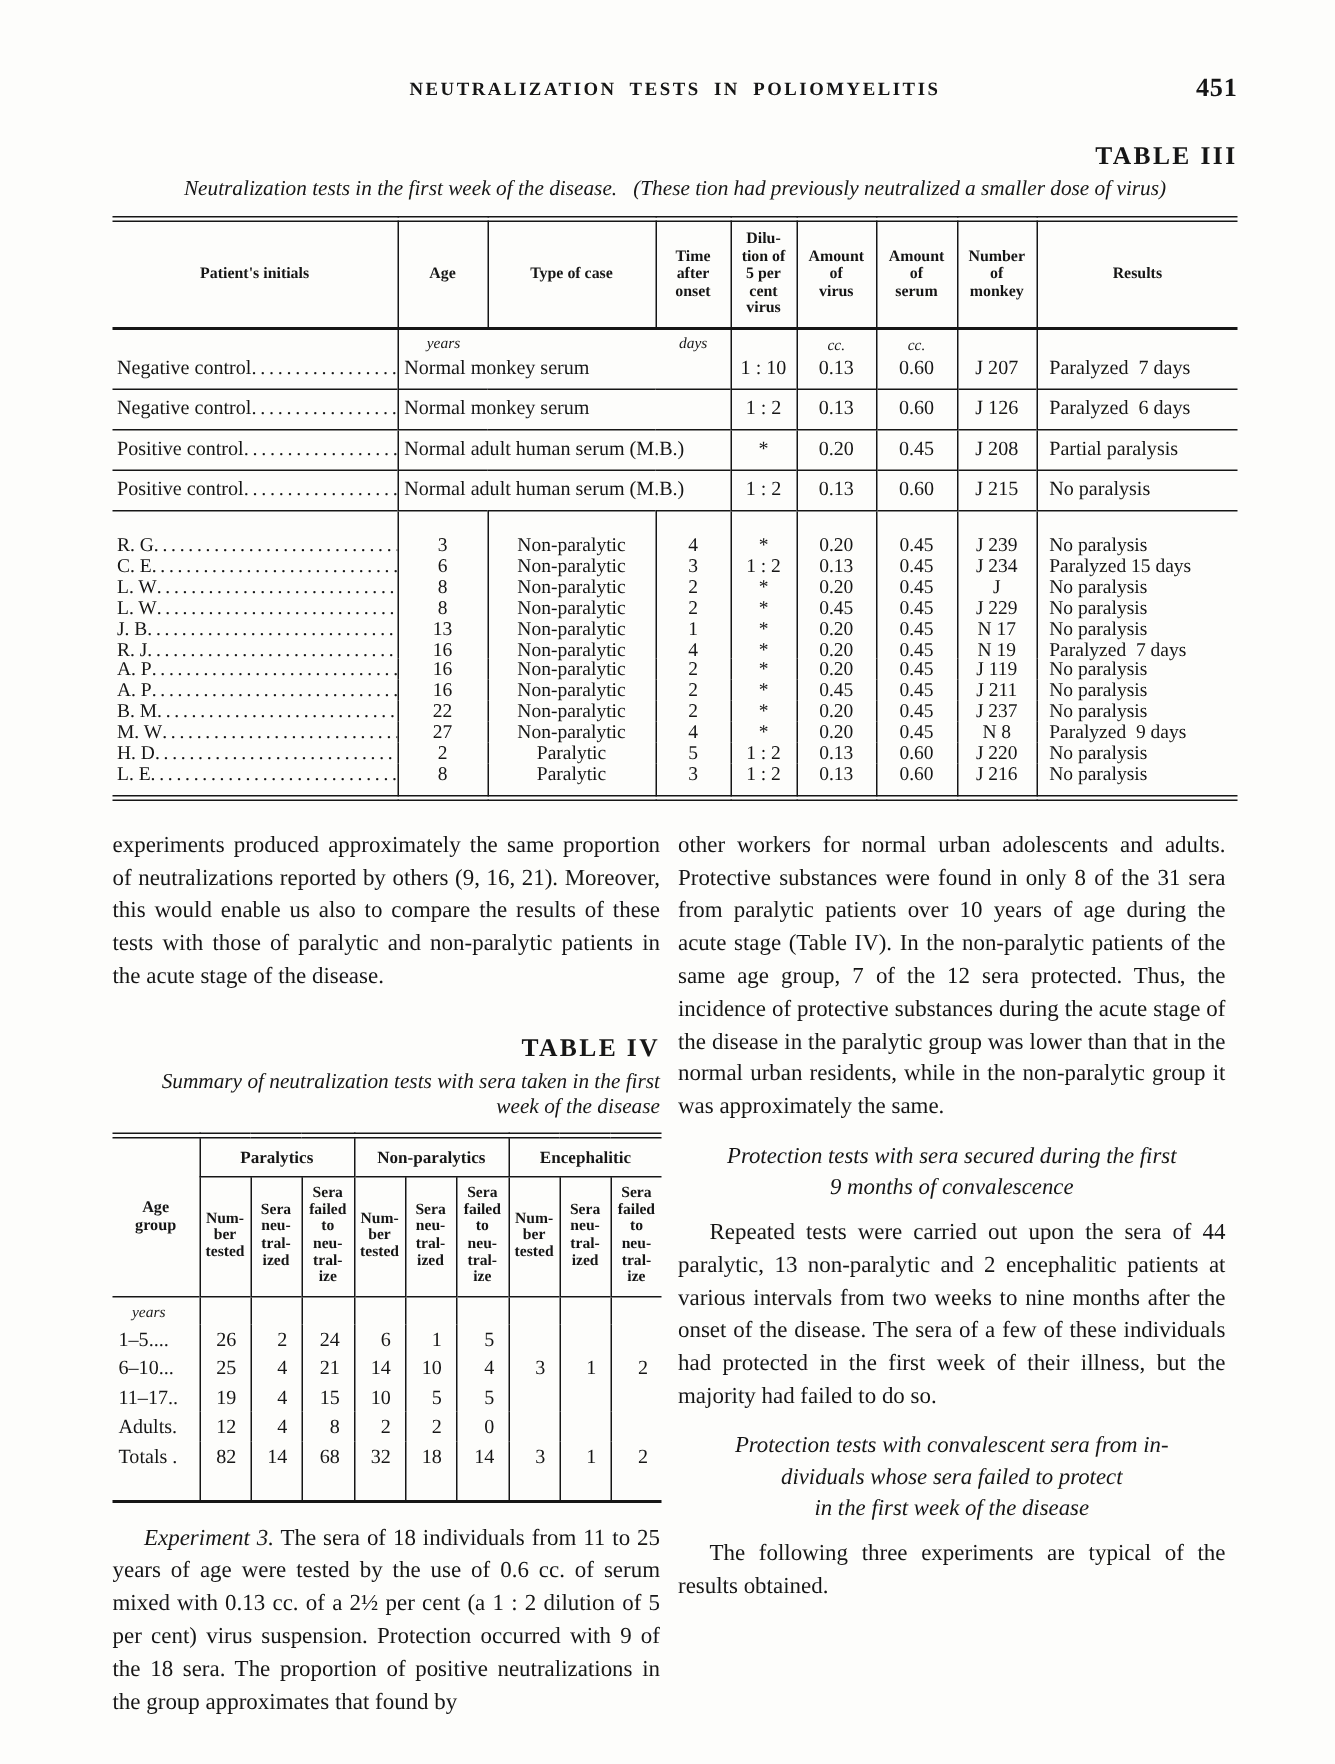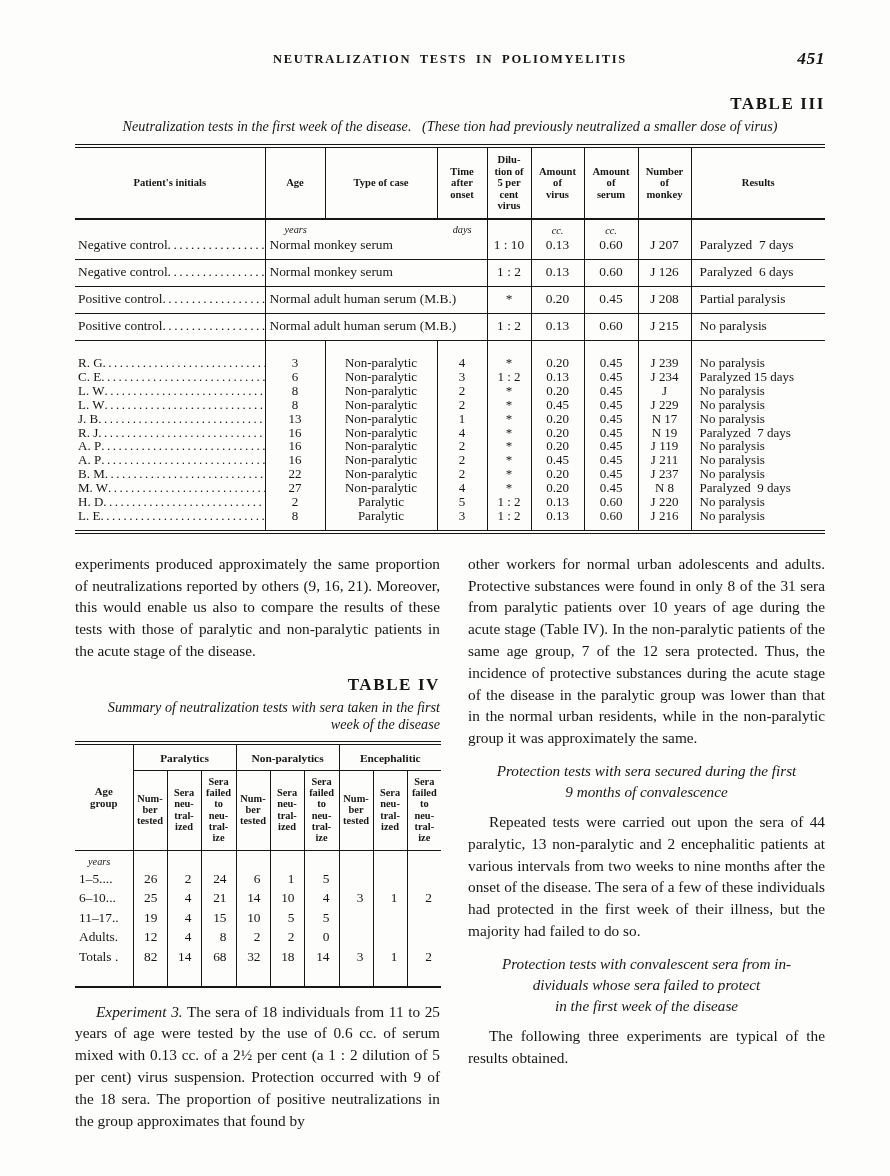--- a/index.html
+++ b/index.html
@@ -8,21 +8,21 @@
     background:#fdfdfb; color:#161616;
     font-family:"Liberation Serif","DejaVu Serif",serif;
     -webkit-font-smoothing:antialiased;
   }
   .sheet { box-sizing:border-box; width:890px; height:1176px; padding:52px 45px 0 75px; }
   .content { width:750px; position:relative; }
 
   
   .runhead-row { position:relative; height:20px; }
   .runhead { text-align:center; font-weight:bold; font-size:12.5px; letter-spacing:1.7px; word-spacing:4px; }
-  .pageno { position:absolute; right:0; top:-4px; font-size:17.5px; font-weight:bold; letter-spacing:.5px;font-style:italic; }
+  .pageno { position:absolute; right:0; top:-4px; font-size:17.5px; font-weight:bold; letter-spacing:.5px; }
 
   
   .tbl-label { text-align:right; font-weight:bold; font-size:17px; letter-spacing:1.6px; }
   .t3-label { margin-top:22px; }
   .tbl-caption { text-align:center; font-style:italic; font-size:14.2px; margin-top:4px; line-height:17px; }
   .pre { white-space:pre-line;text-align:right; }
   .presp { white-space:pre; }
 
   
   table { border-collapse:collapse; }
@@ -44,29 +44,29 @@
   td.cserum { text-align:left !important; padding-left:4px !important; }
   td.rescell, tr.ctrl td.rescell { text-align:left; padding-left:8px; white-space:pre; }
   tbody.pblock td { font-size:13px; line-height:13.9px; padding:0 2px; text-align:center; white-space:pre; }
   tbody.pblock tr.pfirst td { padding-top:15px; }
   tbody.pblock tr.plast td { padding-bottom:7px; }
   tbody.pblock td.ci { text-align:left; padding-left:3px; padding-right:0; }
   tbody.pblock td.rescell { text-align:left; padding-left:8px; }
   .footnote { margin:8px 0 0 26px; font-size:12.8px; }
 
   
-  .cols { display:flex; gap:28px; margin-top:19px;font-family:Liberation Serif, serif; }
+  .cols { display:flex; gap:12px; margin-top:19px;font-family:Liberation Serif, serif; }
   .col { width:365px; }
   p.body { font-size:15.3px; line-height:21.8px; text-align:justify; margin:0; }
   p.indent { text-indent:21px; }
   .heading { font-style:italic; text-align:center; font-size:15.2px; line-height:21px;
              white-space:pre-line; margin:11px 0 9px; }
 
   
-  .t4-label { margin-top:13px; }
+  .t4-label { margin-top:27px; }
   .t4 { width:366px; table-layout:fixed; margin-top:8px;
         border-top:4px double #161616; border-bottom:2.5px solid #161616; }
   .t4 thead { border-bottom:1px solid #161616; }
   .t4 th { font-weight:bold; }
   .t4 th.agegrp { font-size:10.8px; line-height:12px; text-align:center; vertical-align:middle; }
   .t4 th.grp { font-size:11.4px; padding:7px 0 6px; text-align:center;
                border-bottom:1px solid #161616; border-left:1px solid #161616; }
   .t4 tr.sub th { font-size:10.4px; line-height:11.3px; padding:5px 0 6px; text-align:center;
                   vertical-align:middle; border-left:1px solid #161616; white-space:pre-line; }
   .t4 tbody td { font-size:13.4px; line-height:17.6px; }

